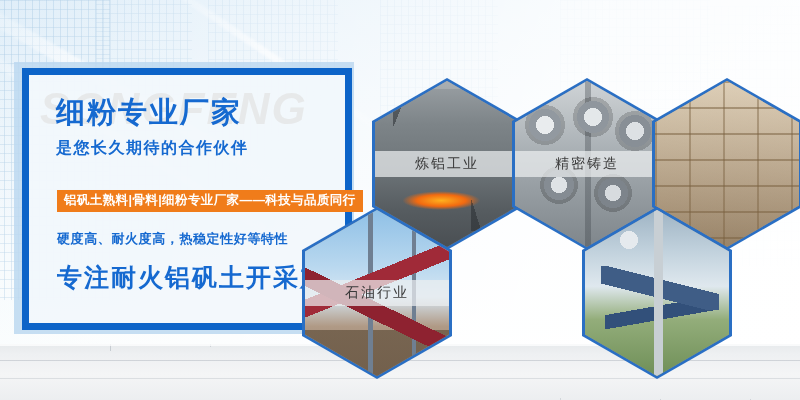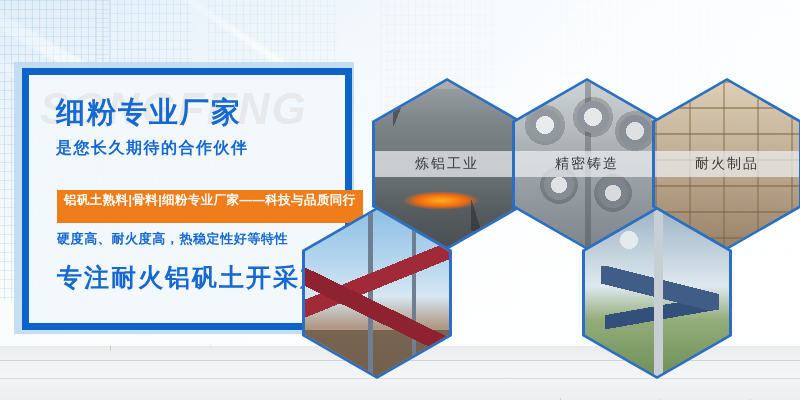--- a/index.html
+++ b/index.html
@@ -85,21 +85,21 @@
   }
   .subhead{
     margin-top:13px;
     font-size:16px;font-weight:bold;color:#1569d0;letter-spacing:1.5px;
     line-height:1;white-space:nowrap;
   }
   .tagline-strip{
     position:absolute;left:57px;top:190px;
     background:#f07c1a;color:#ffffff;
     font-size:12.5px;font-weight:bold;letter-spacing:.4px;
-    padding:4px 7px 16px 7px;white-space:nowrap;line-height:1;
+    padding:4px 7px 5px 7px;white-space:nowrap;line-height:1;
   }
   .feature-line{
     position:absolute;left:57px;top:232px;
     font-size:13px;font-weight:bold;color:#1569d0;letter-spacing:.6px;
     white-space:nowrap;line-height:1;
   }
   .focus-line{
     position:absolute;left:57px;top:265px;
     font-size:25px;font-weight:bold;color:#1569d0;letter-spacing:2px;
     white-space:nowrap;line-height:1;
@@ -279,27 +279,27 @@
   <div class="hex" style="left:512px;top:78px;">
     <div class="hex-inner">
       <div class="hex-photo ph-casting"></div>
       <div class="hex-label">精密铸造</div>
     </div>
   </div>
 
   <div class="hex" style="left:652px;top:78px;">
     <div class="hex-inner">
       <div class="hex-photo ph-bricks"></div>
-      <div class="hex-label">耐火制品</div>
     </div>
   </div>
 
   <div class="hex" style="left:302px;top:207px;">
     <div class="hex-inner">
       <div class="hex-photo ph-oil"></div>
+      <div class="hex-label">石油行业</div>
     </div>
   </div>
 
 
   <div class="hex" style="left:582px;top:207px;">
     <div class="hex-inner">
       <div class="hex-photo ph-comm"></div>
     </div>
   </div>
 

